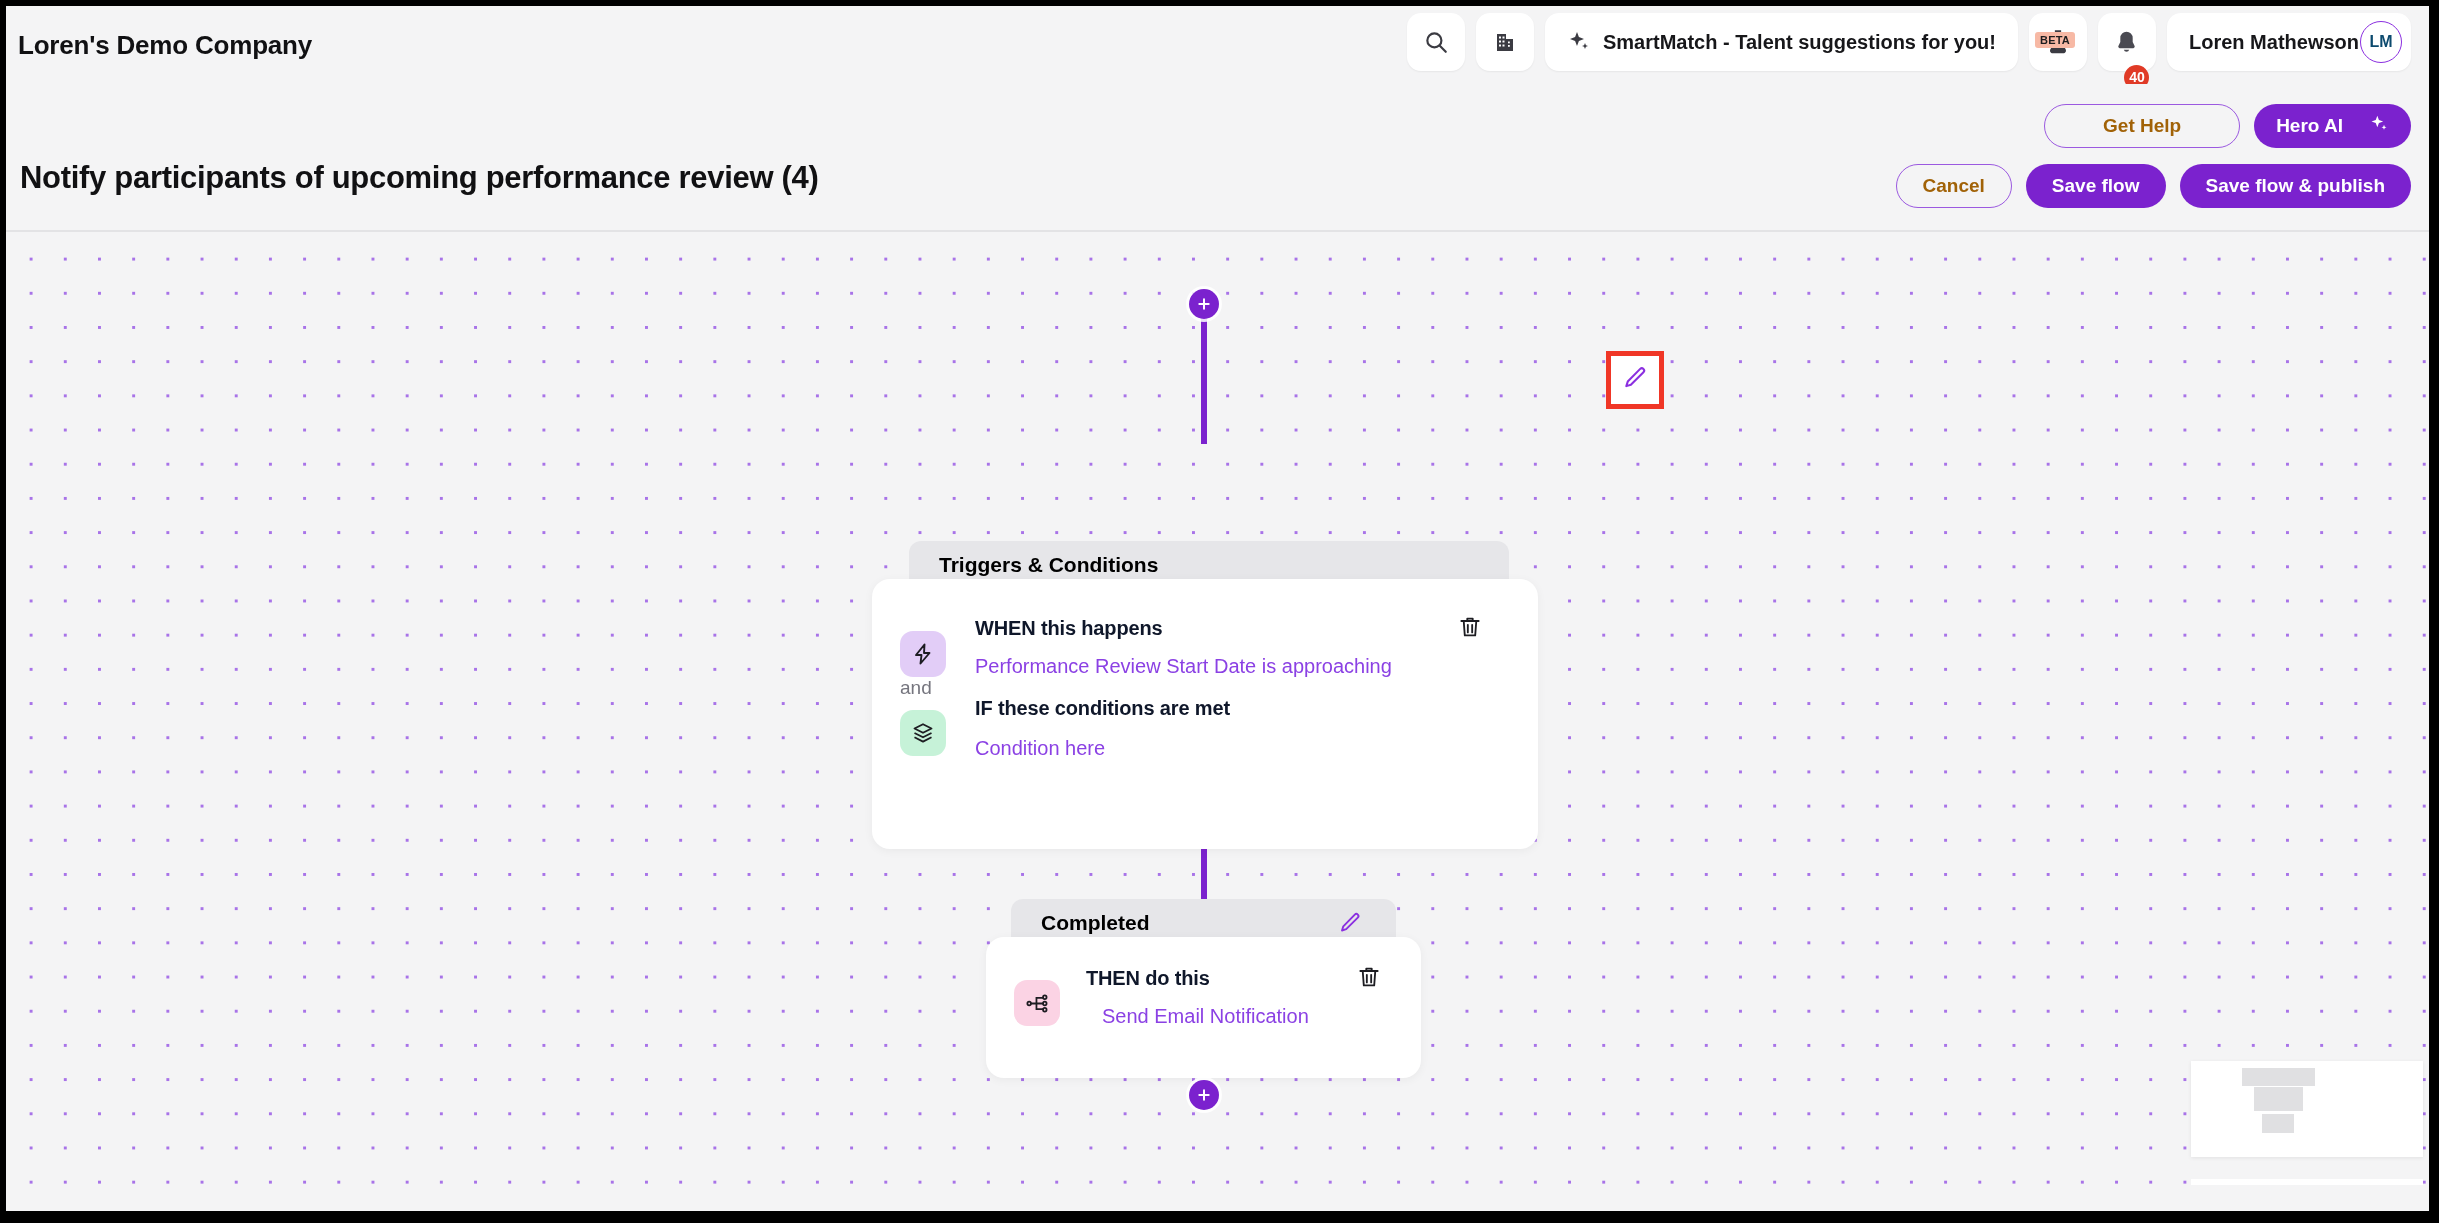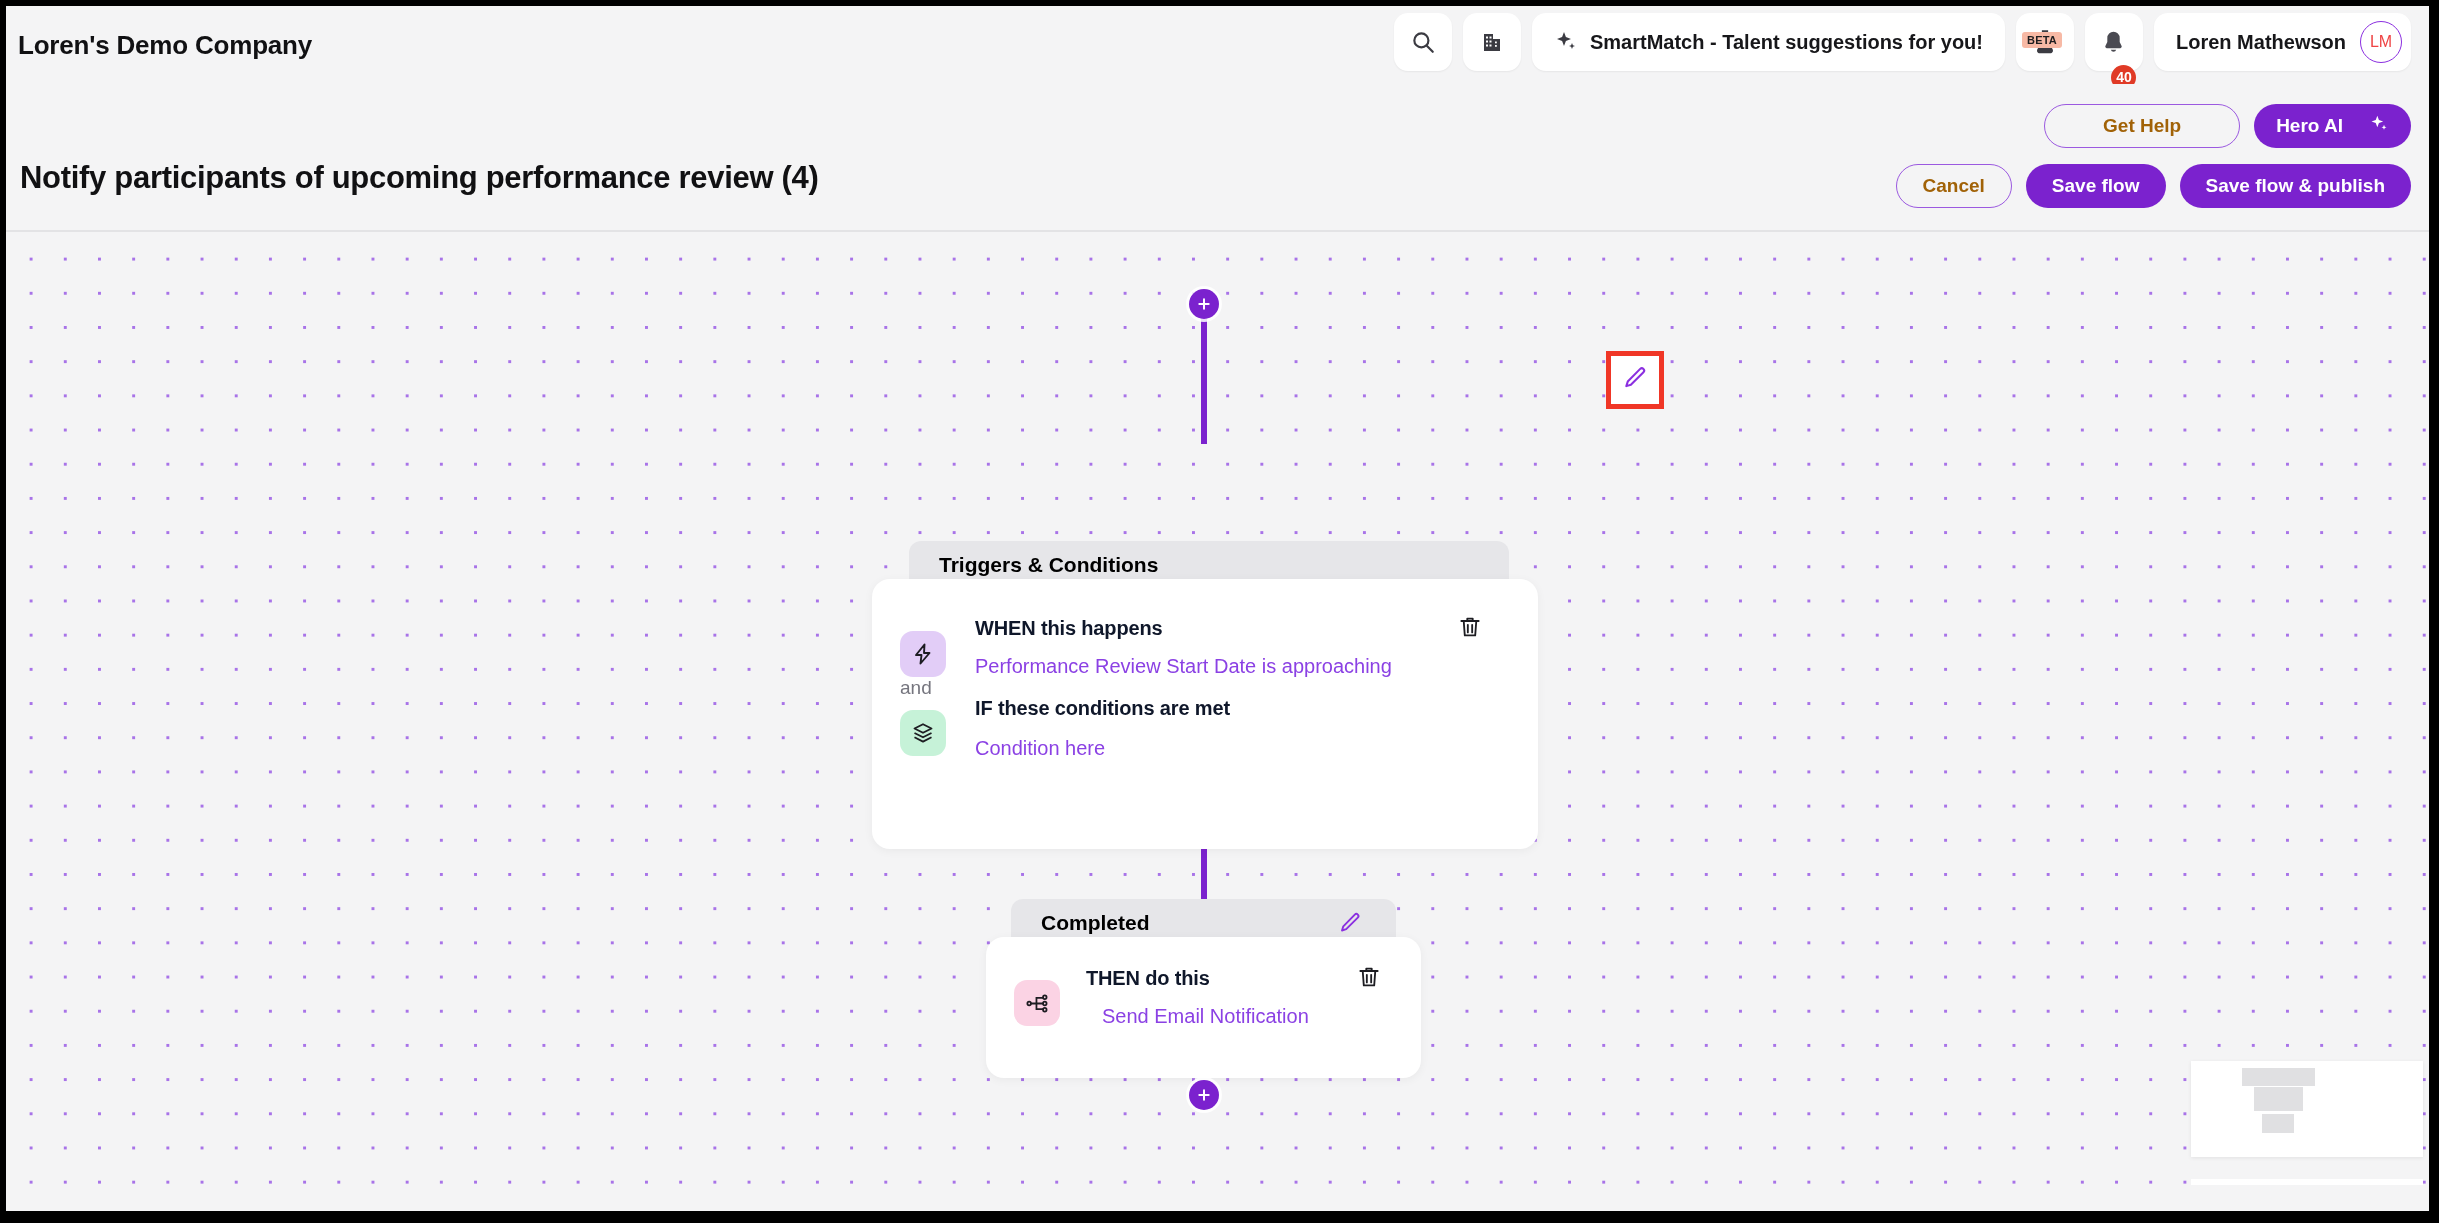--- a/index.html
+++ b/index.html
@@ -64,26 +64,26 @@
   .bell-badge {
     position: absolute; right: -9px; top: -11px;
     min-width: 25px; height: 25px;
     background: #e03a26; color: #fff;
     border-radius: 50%;
     font-size: 14px; font-weight: 700;
     display: flex; align-items: center; justify-content: center;
     padding: 0 4px;
     margin-top: 47px;
   }
-  .userpill { padding: 0 9px 0 22px; gap: 14px; }
+  .userpill { padding: 0 9px 0 22px; gap: 1px; }
   .username { font-size: 20px; font-weight: 700; color: #17171a; white-space: nowrap; }
   .avatar {
     width: 42px; height: 42px; border-radius: 50%;
-    border: 1.6px solid #8b2fe0; color: #ef4444;
-    font-size: 16px; font-weight: 400;
+    border: 1.6px solid #8b2fe0; color: #0c4a6e;
+    font-size: 16px; font-weight: 700;
     display: flex; align-items: center; justify-content: center;
   }
 
   
   .page-header {
     position: absolute; left: 0; top: 78px;
     width: 2423px; height: 148px;
     background: #f4f4f5;
     border-bottom: 2px solid #e3e3e5;
   }

